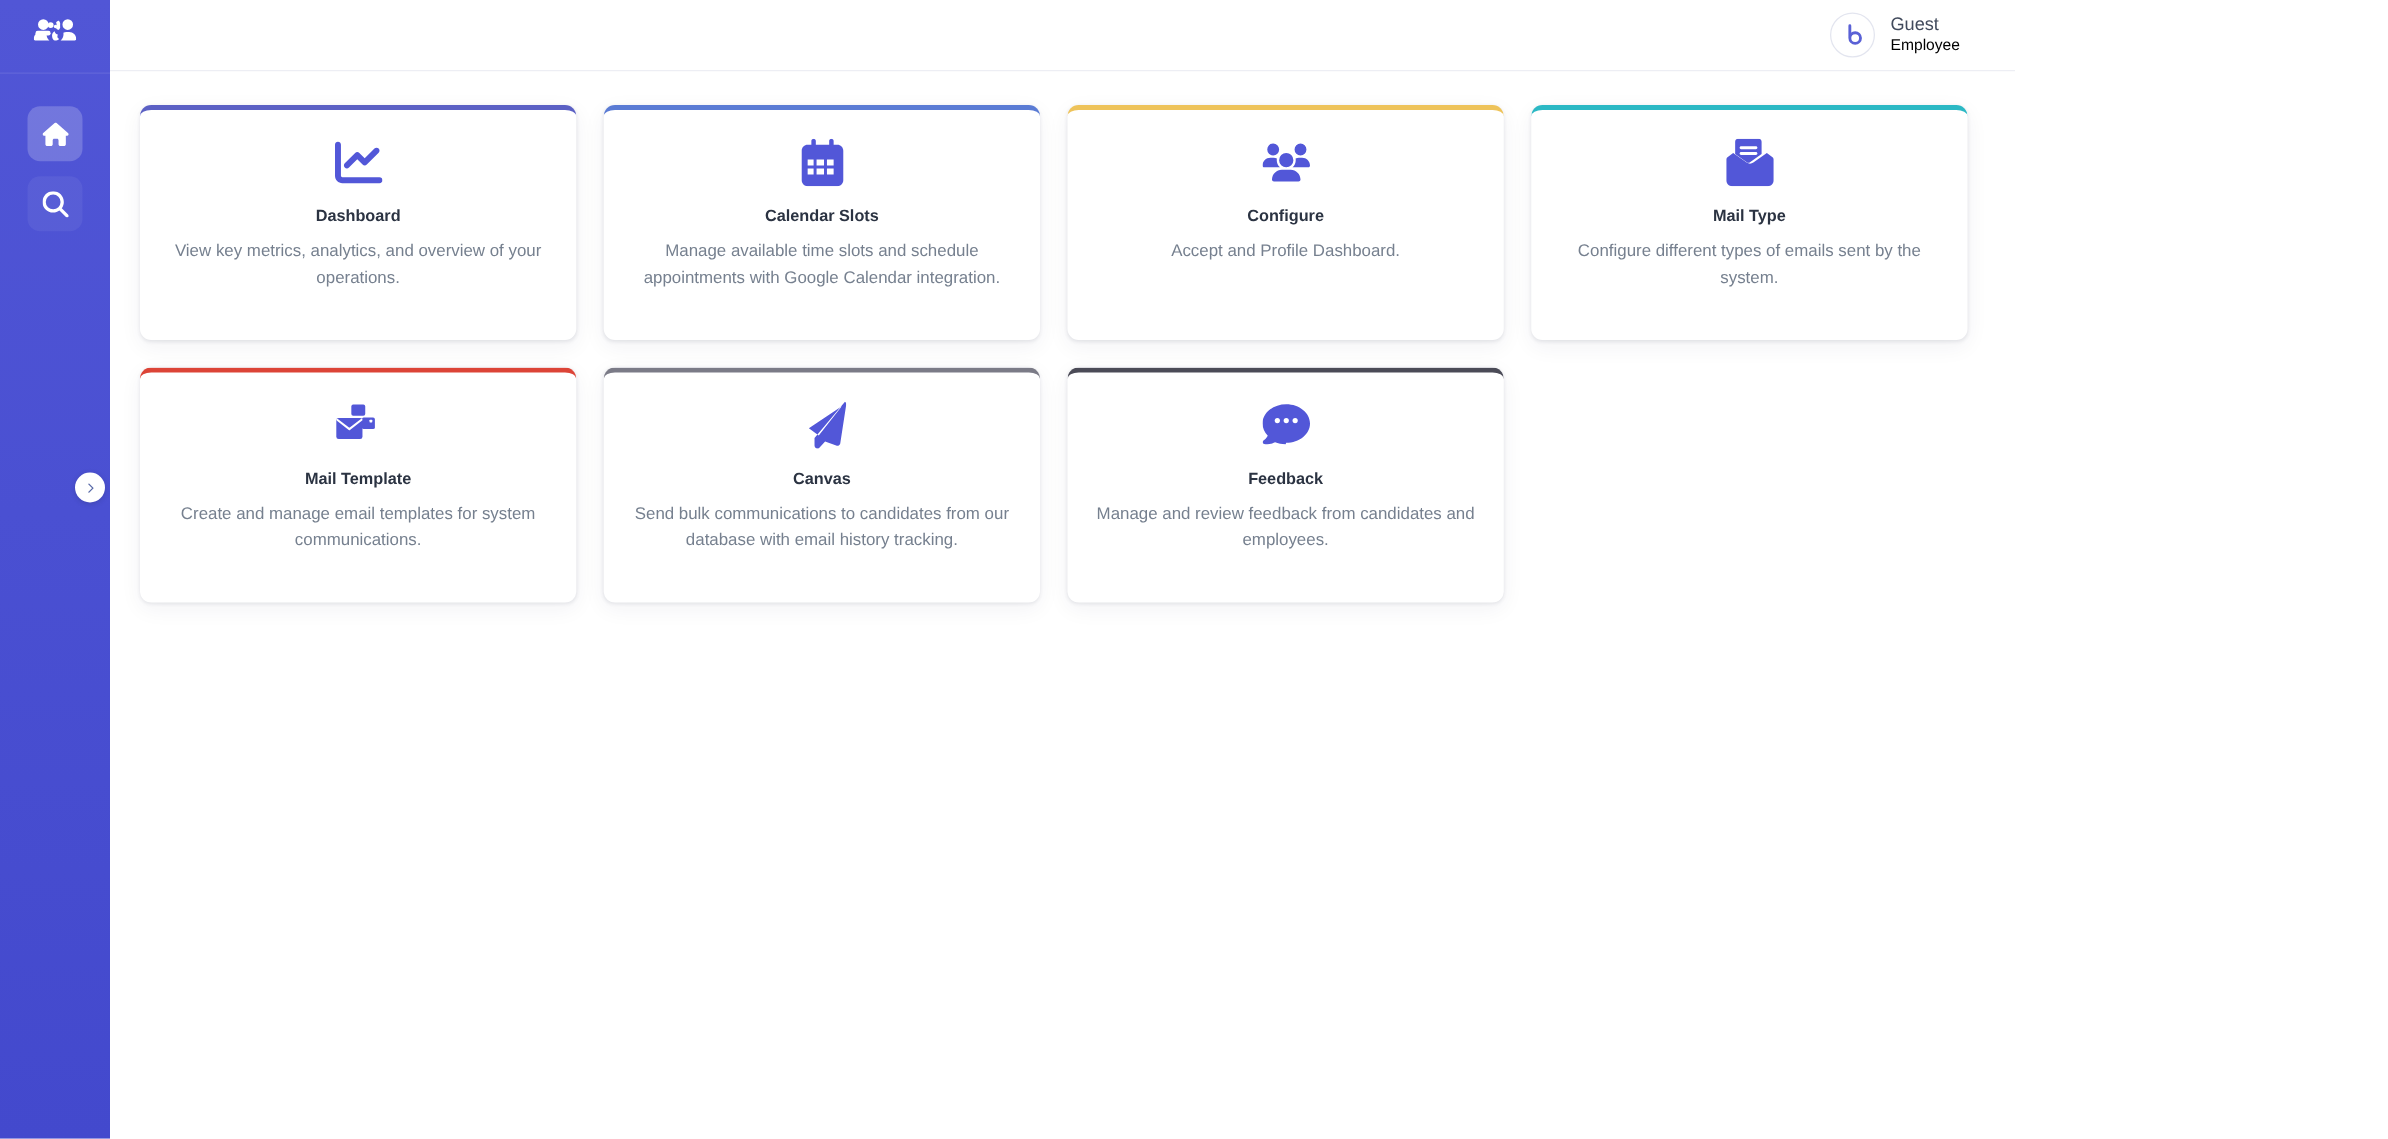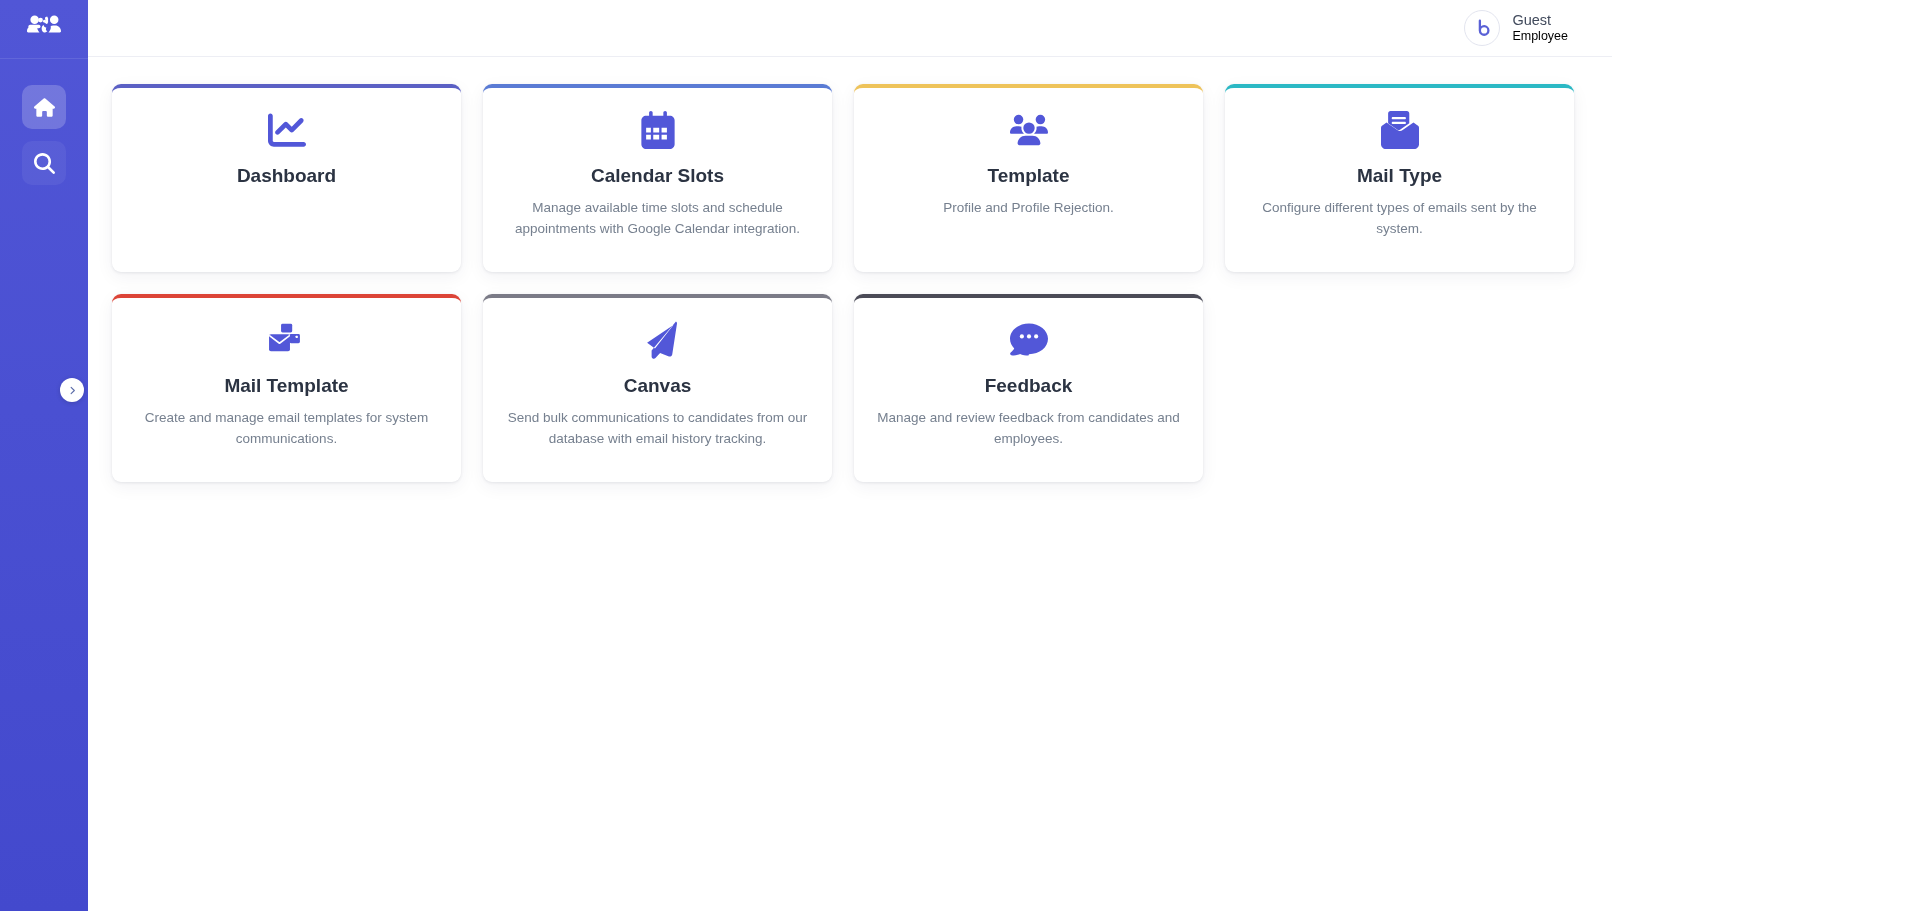--- a/index.html
+++ b/index.html
@@ -87,21 +87,21 @@
     border-radius: 9px;
     border-top-width: 4px; border-top-style: solid;
     box-shadow: 0 1px 3px rgba(40,45,80,.10), 0 5px 18px rgba(40,45,80,.055);
     display: flex; flex-direction: column; align-items: center;
     padding: 21px 22px 0 22px;
     cursor: pointer;
   }
   .card-icon { height: 42px; display: flex; align-items: center; justify-content: center; }
   .card-icon svg { width: 38px; height: 38px; fill: #5257d8; }
   .card-title {
-    font-size: 19px; font-weight: bold; color: #2b3342;
+    font-size: 13px; font-weight: bold; color: #2b3342;
     margin-top: 14px; text-align: center;
   }
   .card-desc {
     font-size: 13.5px; color: #76808f; line-height: 1.54;
     margin-top: 11px; text-align: center;
   }
 </style>
 </head>
 <body>
 
@@ -158,42 +158,43 @@
 
     <div id="card-grid">
 
       <div class="card" style="border-top-color:#5b60c4">
         <div class="card-icon">
           <svg viewBox="0 0 512 512">
             <path d="M64 64c0-17.7-14.3-32-32-32S0 46.3 0 64V400c0 44.2 35.8 80 80 80H480c17.7 0 32-14.3 32-32s-14.3-32-32-32H80c-8.8 0-16-7.2-16-16V64zm406.6 86.6c12.5-12.5 12.5-32.8 0-45.3s-32.8-12.5-45.3 0L320 210.7l-57.4-57.4c-12.5-12.5-32.8-12.5-45.3 0l-112 112c-12.5 12.5-12.5 32.8 0 45.3s32.8 12.5 45.3 0L240 221.3l57.4 57.4c12.5 12.5 32.8 12.5 45.3 0l128-128z"></path>
           </svg>
         </div>
         <div class="card-title">Dashboard</div>
+        <div class="card-desc">View key metrics, analytics, and overview of your operations.</div>
       </div>
 
 
       <div class="card" style="border-top-color:#5a7bd4">
         <div class="card-icon">
           <svg viewBox="0 0 448 512">
             <path d="M128 0c13.3 0 24 10.7 24 24V64H296V24c0-13.3 10.7-24 24-24s24 10.7 24 24V64h40c35.3 0 64 28.7 64 64v16 48V448c0 35.3-28.7 64-64 64H64c-35.3 0-64-28.7-64-64V192 144 128C0 92.7 28.7 64 64 64h40V24c0-13.3 10.7-24 24-24zM64 224v64h64V224H64zm96 0v64h80V224H160zm112 0v64h72V224H272zM64 320v64h64V320H64zm96 0v64h80V320H160zm112 0v64h72V320H272z" fill="#5257d8"></path>
             <rect x="48" y="208" width="352" height="200" fill="#6a6fe0" opacity="0.0"></rect>
           </svg>
         </div>
         <div class="card-title">Calendar Slots</div>
         <div class="card-desc">Manage available time slots and schedule appointments with Google Calendar integration.</div>
       </div>
 
       <div class="card" style="border-top-color:#eec35a">
         <div class="card-icon">
           <svg viewBox="0 0 640 512">
             <path d="M144 0a80 80 0 1 1 0 160A80 80 0 1 1 144 0zM512 0a80 80 0 1 1 0 160A80 80 0 1 1 512 0zM0 298.7C0 239.8 47.8 192 106.7 192h42.7c15.9 0 31 3.5 44.6 9.7c-1.3 7.2-1.9 14.7-1.9 22.3c0 38.2 16.8 72.5 43.3 96c-.2 0-.4 0-.7 0H21.3C9.6 320 0 310.4 0 298.7zM405.3 320c-.2 0-.4 0-.7 0c26.6-23.5 43.3-57.8 43.3-96c0-7.6-.7-15-1.9-22.3c13.6-6.3 28.7-9.7 44.6-9.7h42.7C592.2 192 640 239.8 640 298.7c0 11.8-9.6 21.3-21.3 21.3H405.3zM224 224a96 96 0 1 1 192 0 96 96 0 1 1 -192 0zM128 485.3C128 411.7 187.7 352 261.3 352H378.7C452.3 352 512 411.7 512 485.3c0 14.7-11.9 26.7-26.7 26.7H154.7c-14.7 0-26.7-11.9-26.7-26.7z"></path>
           </svg>
         </div>
-        <div class="card-title">Template</div>
-        <div class="card-desc">Profile and Profile Rejection.</div>
+        <div class="card-title">Configure</div>
+        <div class="card-desc">Accept and Profile Dashboard.</div>
       </div>
 
       <div class="card" style="border-top-color:#2bb8c4">
         <div class="card-icon">
           <svg viewBox="0 0 512 512">
             <path d="M128 0C110.3 0 96 14.3 96 32V164.4l125.2 88.3c10.4 7.4 24.3 7.4 34.7 0L381 164.4V32c0-17.7-14.3-32-32-32H128zM160 80H320c8.8 0 16 7.2 16 16s-7.2 16-16 16H160c-8.8 0-16-7.2-16-16s7.2-16 16-16zm0 64H320c8.8 0 16 7.2 16 16s-7.2 16-16 16H160c-8.8 0-16-7.2-16-16s7.2-16 16-16z" fill="#5257d8"></path>
             <path d="M0 224.9V448c0 35.3 28.7 64 64 64H448c35.3 0 64-28.7 64-64V224.9c0-10.3-4.9-19.9-13.2-26L437.5 154 291.8 257.1c-21.4 15.1-50.1 15.1-71.5 0L74.5 154 13.2 198.9C4.9 205 0 214.6 0 224.9z" fill="#5257d8"></path>
           </svg>
         </div>
         <div class="card-title">Mail Type</div>

